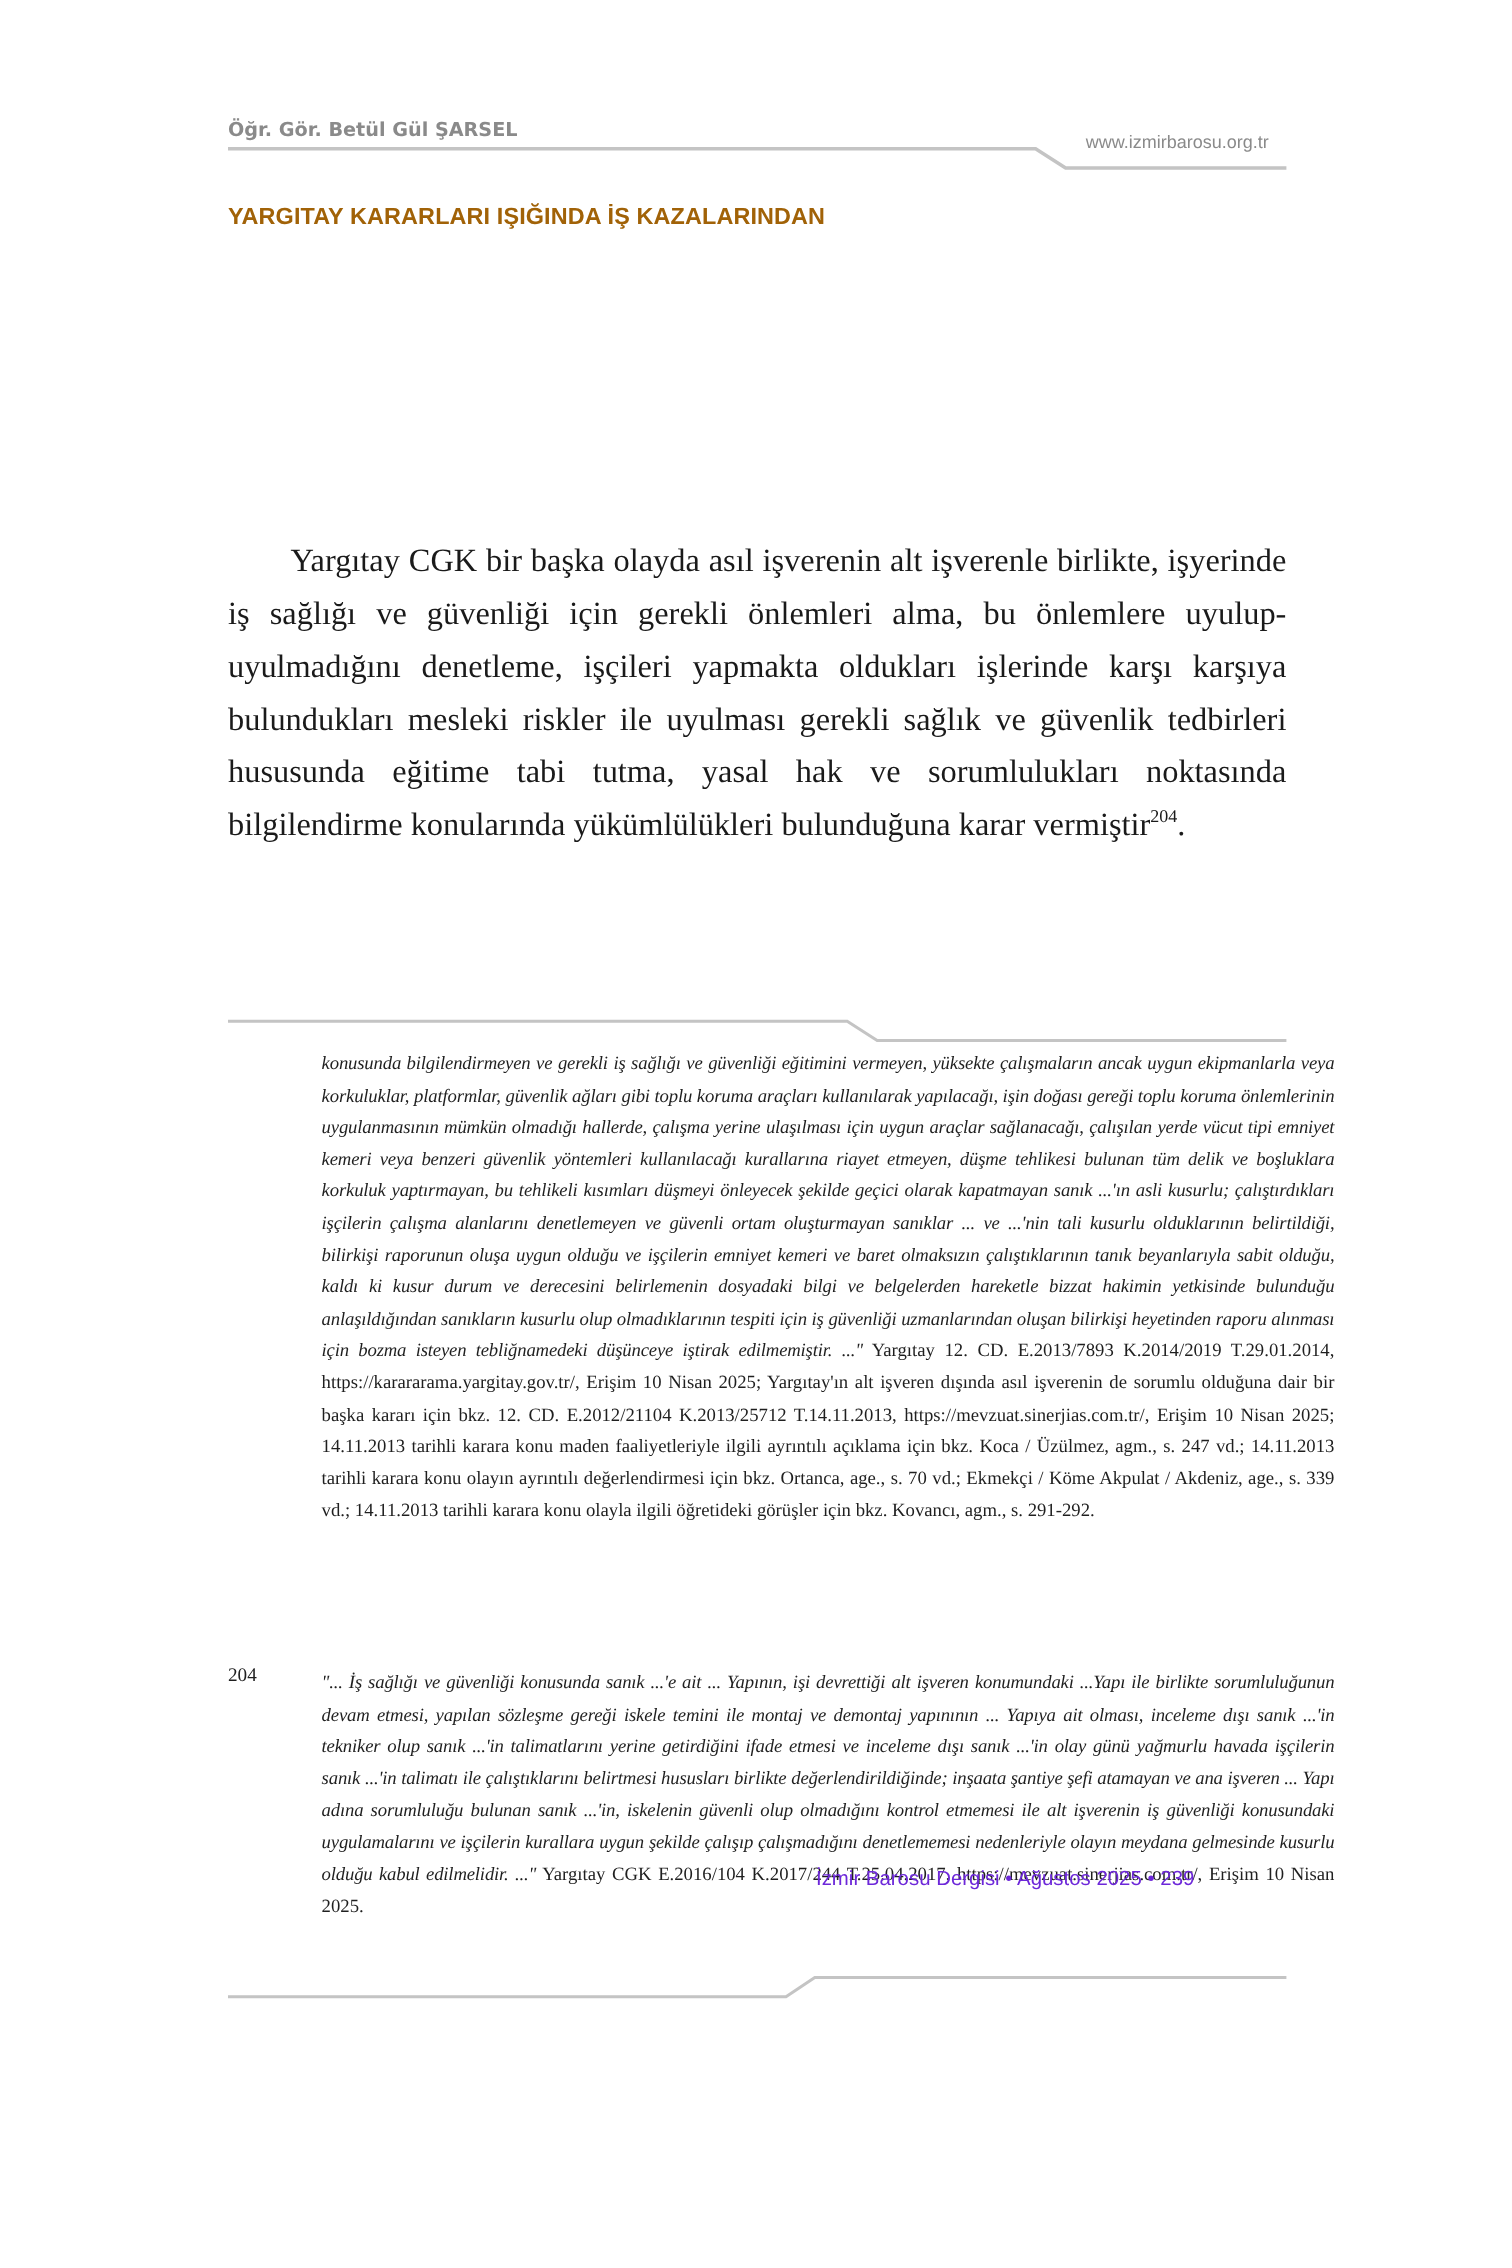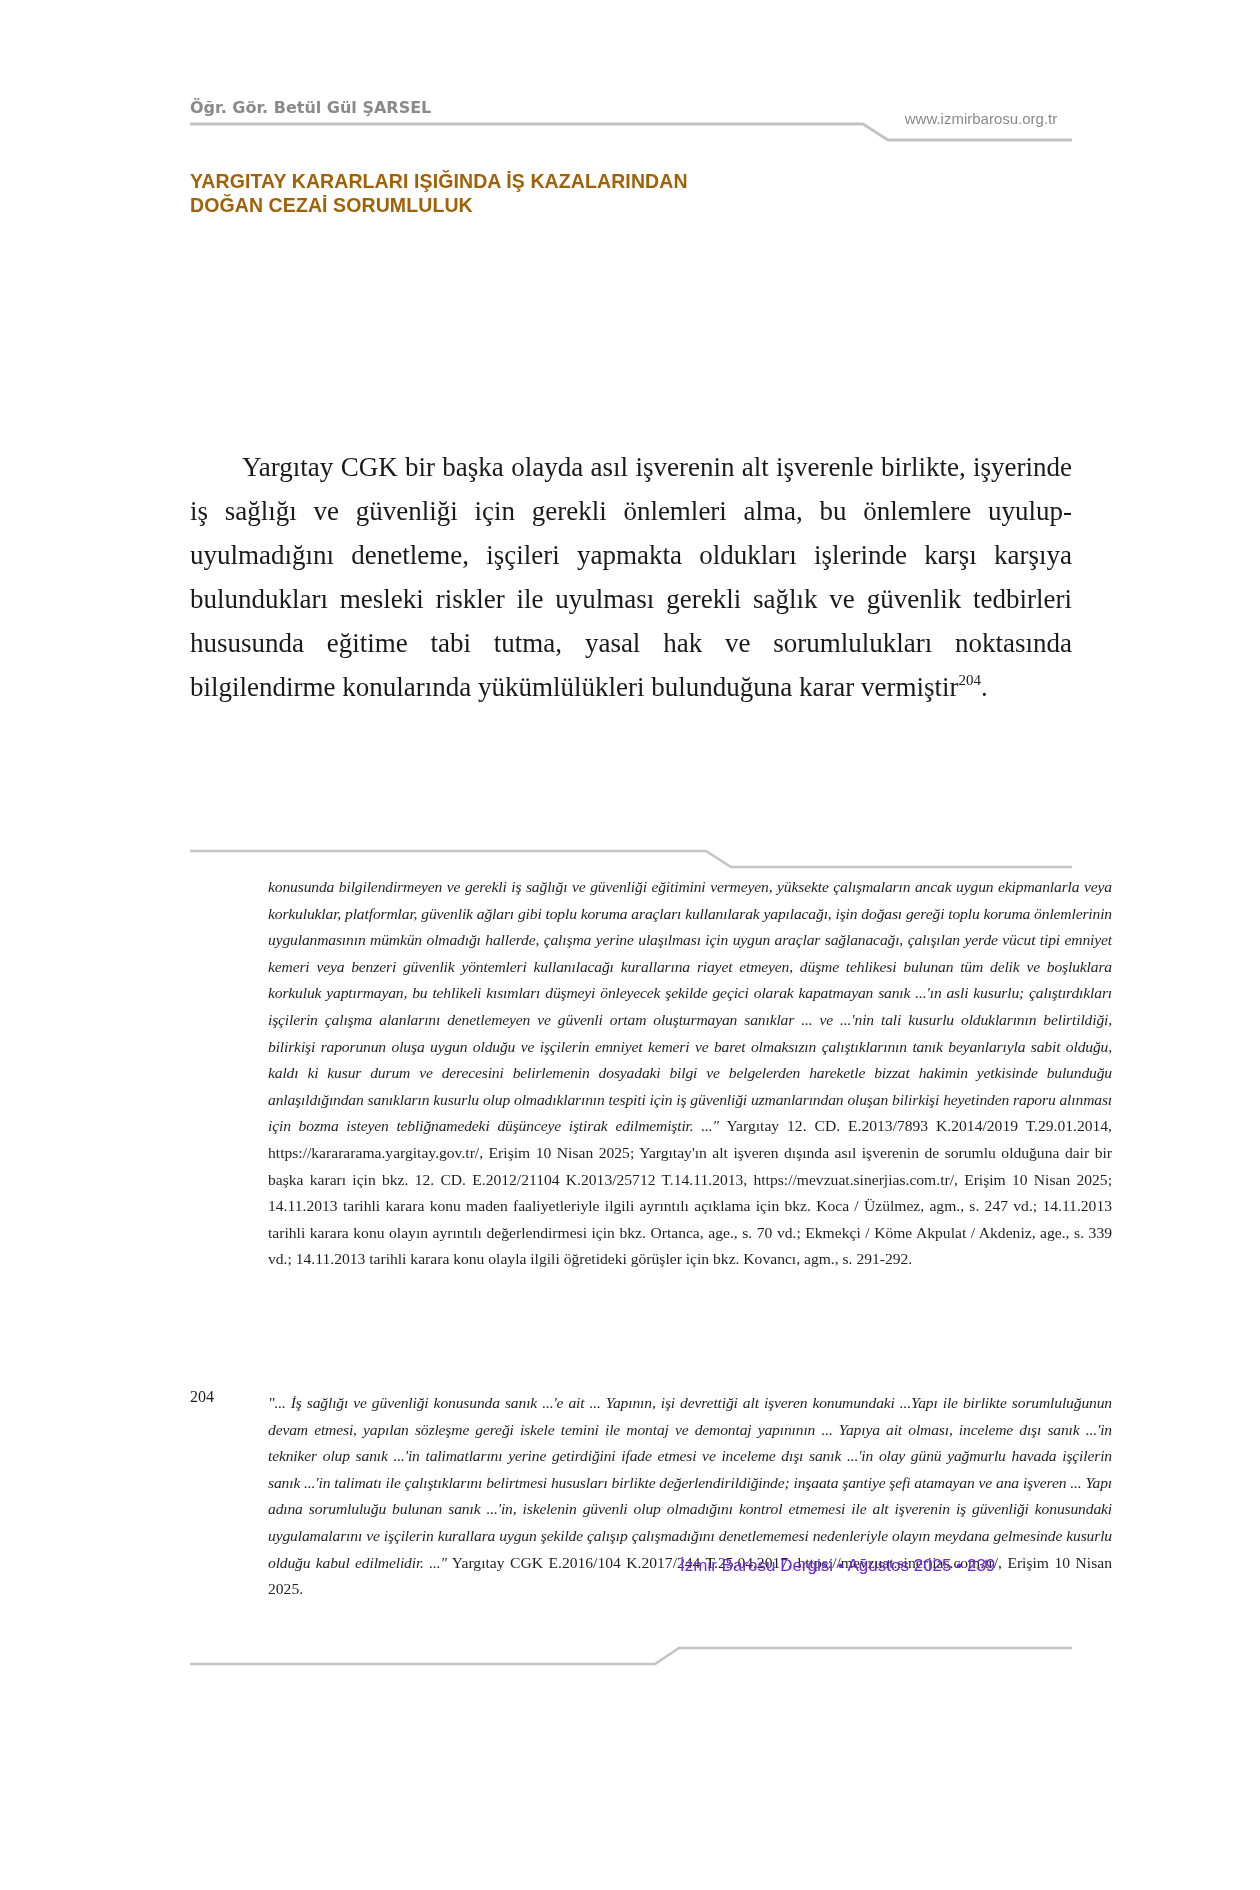--- a/index.html
+++ b/index.html
@@ -61,21 +61,20 @@
 
   <svg class="rule" viewBox="0 0 1260 1890">
     <polyline points="190,124 863,124 888,140 1072,140" fill="none" stroke="#c4c4c4" stroke-width="3"></polyline>
     <polyline points="190,851 706,851 731,867 1072,867" fill="none" stroke="#c4c4c4" stroke-width="2.5"></polyline>
     <polyline points="190,1664 655,1664 679,1648 1072,1648" fill="none" stroke="#c4c4c4" stroke-width="2.5"></polyline>
   </svg>
 
   <div class="hdr-author">Öğr. Gör. Betül Gül ŞARSEL</div>
   <div class="hdr-title">
     <div>YARGITAY KARARLARI IŞIĞINDA İŞ KAZALARINDAN</div>
-    <div>DOĞAN CEZAİ SORUMLULUK</div>
   </div>
   <div class="hdr-url">www.izmirbarosu.org.tr</div>
 
   <div class="body-col p2"><span>Yargıtay CGK bir başka olayda asıl işverenin alt işverenle birlikte, işyerinde iş sağlığı ve güvenliği için gerekli önlemleri alma, bu önlemlere uyulup-uyulmadığını denetleme, işçileri yapmakta oldukları işlerinde karşı karşıya bulundukları mesleki riskler ile uyulması gerekli sağlık ve güvenlik tedbirleri hususunda eğitime tabi tutma, yasal hak ve sorumlulukları noktasında bilgilendirme konularında yükümlülükleri bulunduğuna karar vermiştir</span><sup class="fn-ref">204</sup><span>.</span></div>
 
   <div class="fn-col fn-cont"><span class="it">konusunda bilgilendirmeyen ve gerekli iş sağlığı ve güvenliği eğitimini vermeyen, yüksekte çalışmaların ancak uygun ekipmanlarla veya korkuluklar, platformlar, güvenlik ağları gibi toplu koruma araçları kullanılarak yapılacağı, işin doğası gereği toplu koruma önlemlerinin uygulanmasının mümkün olmadığı hallerde, çalışma yerine ulaşılması için uygun araçlar sağlanacağı, çalışılan yerde vücut tipi emniyet kemeri veya benzeri güvenlik yöntemleri kullanılacağı kurallarına riayet etmeyen, düşme tehlikesi bulunan tüm delik ve boşluklara korkuluk yaptırmayan, bu tehlikeli kısımları düşmeyi önleyecek şekilde geçici olarak kapatmayan sanık ...'ın asli kusurlu; çalıştırdıkları işçilerin çalışma alanlarını denetlemeyen ve güvenli ortam oluşturmayan sanıklar ... ve ...'nin tali kusurlu olduklarının belirtildiği, bilirkişi raporunun oluşa uygun olduğu ve işçilerin emniyet kemeri ve baret olmaksızın çalıştıklarının tanık beyanlarıyla sabit olduğu, kaldı ki kusur durum ve derecesini belirlemenin dosyadaki bilgi ve belgelerden hareketle bizzat hakimin yetkisinde bulunduğu anlaşıldığından sanıkların kusurlu olup olmadıklarının tespiti için iş güvenliği uzmanlarından oluşan bilirkişi heyetinden raporu alınması için bozma isteyen tebliğnamedeki düşünceye iştirak edilmemiştir. ..."</span><span class="rm"> Yargıtay 12. CD. E.2013/7893 K.2014/2019 T.29.01.2014, https://karararama.yargitay.gov.tr/, Erişim 10 Nisan 2025; Yargıtay'ın alt işveren dışında asıl işverenin de sorumlu olduğuna dair bir başka kararı için bkz. 12. CD. E.2012/21104 K.2013/25712 T.14.11.2013, https://mevzuat.sinerjias.com.tr/, Erişim 10 Nisan 2025; 14.11.2013 tarihli karara konu maden faaliyetleriyle ilgili ayrıntılı açıklama için bkz. Koca / Üzülmez, agm., s. 247 vd.; 14.11.2013 tarihli karara konu olayın ayrıntılı değerlendirmesi için bkz. Ortanca, age., s. 70 vd.; Ekmekçi / Köme Akpulat / Akdeniz, age., s. 339 vd.; 14.11.2013 tarihli karara konu olayla ilgili öğretideki görüşler için bkz. Kovancı, agm., s. 291-292.</span></div>
 
   <div class="fn-num">204</div>
   <div class="fn-col fn-204"><span class="it">"... İş sağlığı ve güvenliği konusunda sanık ...'e ait ... Yapının, işi devrettiği alt işveren konumundaki ...Yapı ile birlikte sorumluluğunun devam etmesi, yapılan sözleşme gereği iskele temini ile montaj ve demontaj yapınının ... Yapıya ait olması, inceleme dışı sanık ...'in tekniker olup sanık ...'in talimatlarını yerine getirdiğini ifade etmesi ve inceleme dışı sanık ...'in olay günü yağmurlu havada işçilerin sanık ...'in talimatı ile çalıştıklarını belirtmesi hususları birlikte değerlendirildiğinde; inşaata şantiye şefi atamayan ve ana işveren ... Yapı adına sorumluluğu bulunan sanık ...'in, iskelenin güvenli olup olmadığını kontrol etmemesi ile alt işverenin iş güvenliği konusundaki uygulamalarını ve işçilerin kurallara uygun şekilde çalışıp çalışmadığını denetlememesi nedenleriyle olayın meydana gelmesinde kusurlu olduğu kabul edilmelidir. ..."</span><span class="rm"> Yargıtay CGK E.2016/104 K.2017/244 T.25.04.2017, https://mevzuat.sinerjias.com.tr/, Erişim 10 Nisan 2025.</span></div>
 

